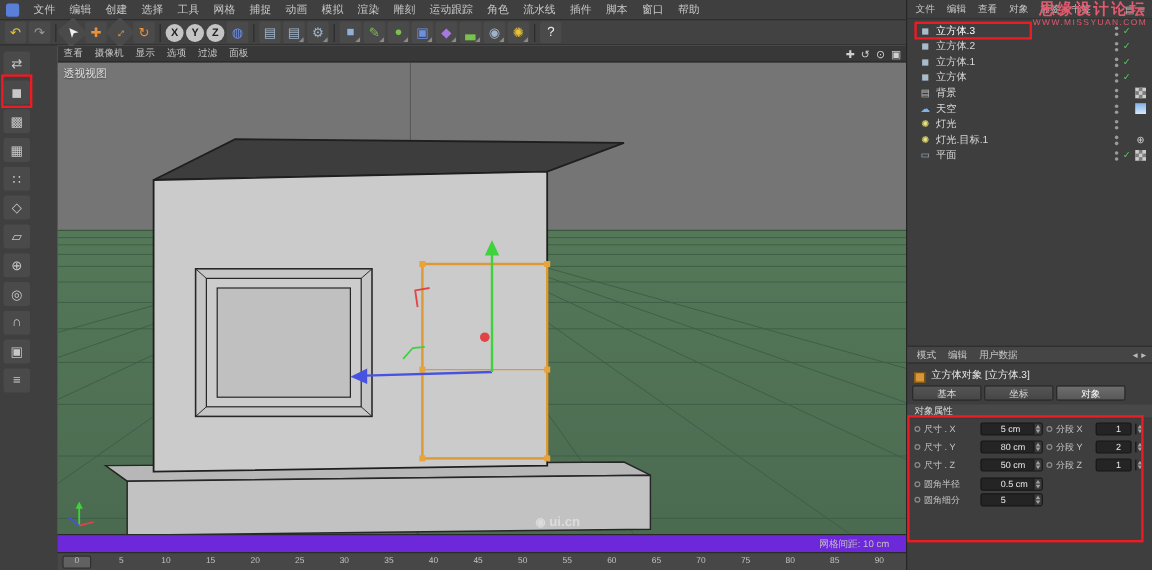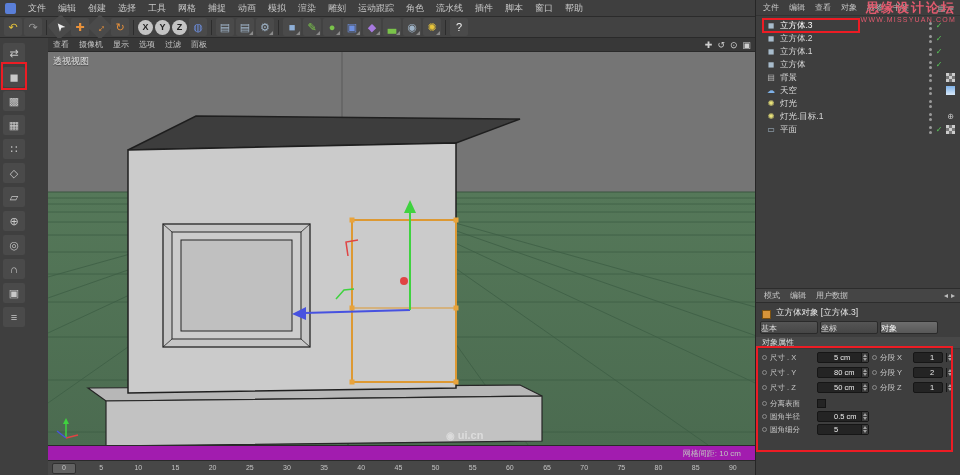--- a/index.html
+++ b/index.html
@@ -41,21 +41,21 @@
           border-bottom:1px solid #2a2a2a;display:flex;align-items:center}
   .vmenu{padding:0 5px;font-size:8px;line-height:14px;color:#c6c6c6;white-space:nowrap}
   .vcorner{position:absolute;right:4px;top:0;height:14px;display:flex;gap:5px;align-items:center}
   .vc-ic{font-size:9px;color:#cfcfcf;line-height:14px}
   .vplabel{position:absolute;left:5px;top:17px;font-size:9px;color:#e0e0e0;text-shadow:0 1px 1px rgba(0,0,0,.45)}
   .uicn{position:absolute;left:398px;top:391px;font-size:11px;font-weight:bold;
         color:rgba(228,228,228,.75);display:flex;align-items:center;gap:3px}
   .uicn .logo{font-size:10px}
 
   
-  .statusrow{position:absolute;left:48px;top:445px;width:707px;height:15px;background:#a21caf;
+  .statusrow{position:absolute;left:48px;top:445px;width:707px;height:15px;background:#6d28d9;
              border-top:1px solid #2a2a2a;font-size:8px;line-height:15px;text-align:right;
              padding-right:14px;color:#c0c0c0}
   .timeline{position:absolute;left:48px;top:460px;width:707px;height:15px;background:#474747;
             border-top:1px solid #2a2a2a}
   .knob{position:absolute;left:4px;top:2px;width:24px;height:11px;background:#616161;
         border:1px solid #303030;border-radius:2px}
   .ruler{position:absolute;left:8px;right:14px;top:0;height:100%;display:flex;justify-content:space-between}
   .tick{font-size:7px;color:#c4c4c4;line-height:14px;width:16px;text-align:center;position:relative;z-index:2}
 
   
@@ -85,21 +85,21 @@
   
   .mode-row{position:absolute;left:0;top:288px;width:100%;height:15px;background:#454545;
             border-top:1px solid #2c2c2c;border-bottom:1px solid #2c2c2c;display:flex;align-items:center;padding-left:3px}
   .mode-item{font-size:8px;padding:0 5px;line-height:15px;color:#c8c8c8;white-space:nowrap}
   .attr-nav{position:absolute;right:5px;top:288px;height:15px;display:flex;gap:3px;align-items:center}
   .nav-ic{font-size:8px;color:#bbb}
   .title-row{position:absolute;left:0;top:304px;width:100%;height:15px;display:flex;align-items:flex-end;padding-left:6px}
   .title-ic{width:9px;height:9px;background:#d8953a;border:1px solid #7a5010;margin-right:5px;flex:none}
   .attr-title{font-size:8.5px;color:#e8e8e8;white-space:nowrap}
   .tabs-row{position:absolute;left:0;top:320px;width:100%;height:15px;display:flex;gap:2px;padding:0 4px;align-items:center}
-  .atab{width:58px;height:13px;font-size:8px;line-height:13px;color:#d8d8d8;
+  .atab{width:58px;height:13px;font-size:8px;line-height:13px;text-align:center;color:#d8d8d8;
         background:linear-gradient(#555,#464646);border:1px solid #2a2a2a;border-radius:2px}
   .atab.active{background:linear-gradient(#6e6e6e,#585858);color:#fff}
   .section-row{position:absolute;left:0;top:337px;width:100%;height:12px;background:#484848;
                font-size:8px;line-height:12px;padding-left:6px;color:#ddd;border-bottom:1px solid #383838}
   .sizerows{position:absolute;left:0;top:350px;width:100%}
   .filletrows{position:absolute;left:0;top:397px;width:100%}
   .attr-row{display:flex;align-items:center;height:15px;padding-left:6px;gap:3px}
   .attr-row.short{height:13px}
   .keydot{width:5px;height:5px;border:1px solid #8a8a8a;border-radius:50%;flex:none}
   .flabel{font-size:7.5px;color:#c6c6c6;white-space:nowrap}
@@ -660,25 +660,20 @@
               <i class="dn"></i>
             </span>
           </span>
         </div>
 
     </div>
 
     <div class="filletrows">
       <div class="attr-row short">
         <span class="keydot"></span>
-        <span class="flabel wlab">分离表面</span>
-        <span class="chk"></span>
-      </div>
-      <div class="attr-row short">
-        <span class="keydot"></span>
         <span class="flabel wlab">圆角半径</span>
         <span class="inp winp">
           <span class="val">0.5 cm</span>
           <span class="spin">
               <i class="up"></i>
               <i class="dn"></i>
             </span>
         </span>
       </div>
       <div class="attr-row short">

